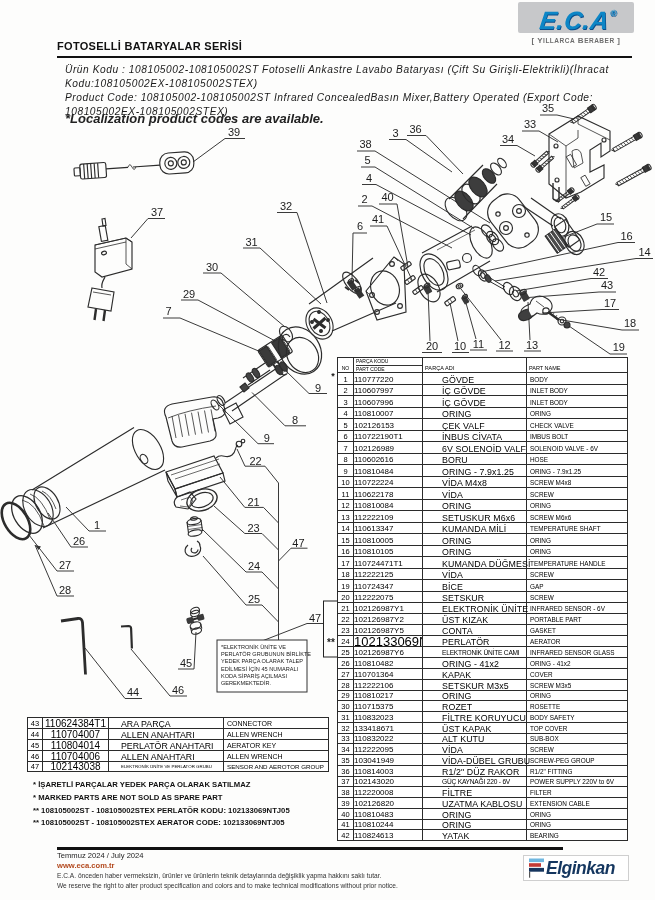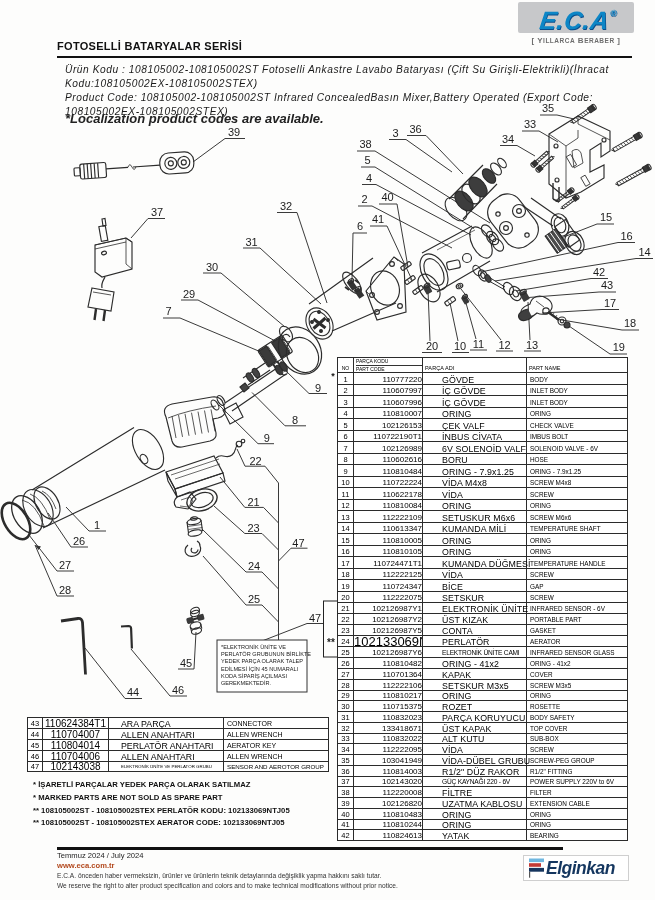--- a/index.html
+++ b/index.html
@@ -3,21 +3,21 @@
 html,body{margin:0;padding:0}
 #page{position:relative;width:655px;height:900px;background:#fdfdfc;font-family:"Liberation Sans",sans-serif;overflow:hidden}
 .abs{position:absolute}
 table{border-collapse:collapse;table-layout:fixed;background:#fff}
 table td{border:1px solid #2b2b2b;overflow:hidden;white-space:nowrap;padding:0;line-height:8px;vertical-align:bottom}
 .main td{height:10.5px}
 .main tr.rb td{height:10.08px}
 .main tr.rc td{height:9.75px}
 .main tr.hd td{height:13px}
 .main .c1{width:15px;text-align:center;font-size:7.5px}
-.main .c2{width:66px;text-align:right;font-size:8px}
+.main .c2{width:66px;text-align:left;font-size:8px}
 .main .c3{width:101px;font-size:8.8px;padding-left:19px;letter-spacing:0.1px;overflow:visible}
 .main .c4{width:98px;font-size:6.4px;padding-left:3px}
 .main tr.hd td{font-size:5px;text-align:left;padding-left:2px}
 .main tr.hd .c1{text-align:center;padding-left:0}
 .small td{height:9.9px}
 .small .c1{width:14px;text-align:center;font-size:7.5px}
 .small .c2{width:65px;text-align:center;font-size:10px}
 .small .c3{width:102px;font-size:8.8px;padding-left:12px;overflow:visible}
 .small .c4{width:101px;font-size:7px;padding-left:3px}
 .t{position:absolute;white-space:nowrap}
@@ -685,21 +685,21 @@
         </tr>
         <tr class="rc">
           <td class="c1">30</td>
           <td class="c2">110715375</td>
           <td class="c3">ROZET</td>
           <td class="c4">ROSETTE</td>
         </tr>
         <tr class="rc">
           <td class="c1">31</td>
           <td class="c2">110832023</td>
-          <td class="c3">PARÇA KORUYUCU</td>
+          <td class="c3">FİLTRE KORUYUCU</td>
           <td class="c4">BODY SAFETY</td>
         </tr>
         <tr class="rc">
           <td class="c1">32</td>
           <td class="c2">133418671</td>
           <td class="c3">ÜST KAPAK</td>
           <td class="c4">TOP COVER</td>
         </tr>
         <tr class="rc">
           <td class="c1">33</td>

